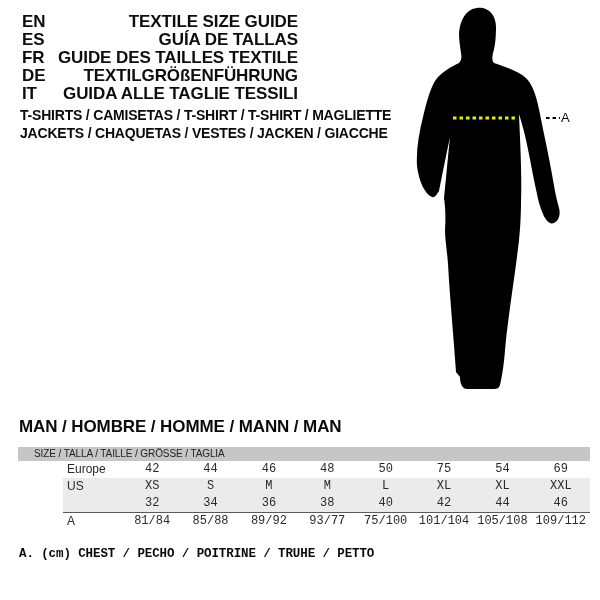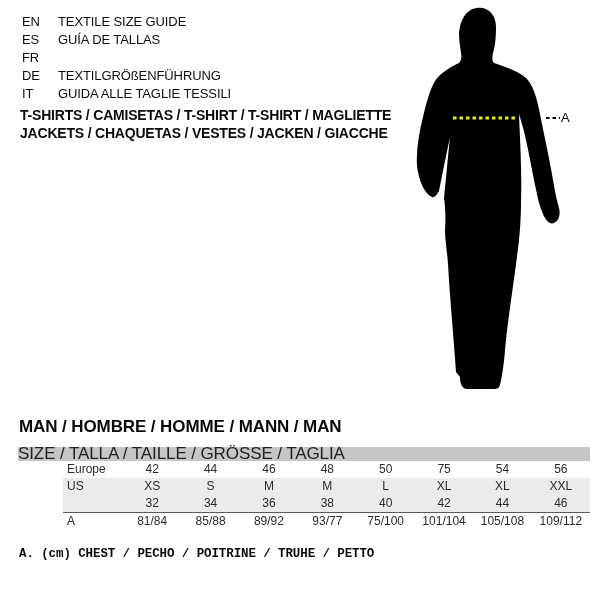--- a/index.html
+++ b/index.html
@@ -1,39 +1,39 @@
 <!DOCTYPE html>
 <html><head>
 <meta charset="utf-8">
 <style>
   html,body{margin:0;padding:0;background:#fff;}
   body{font-family:"Liberation Sans",sans-serif;-webkit-font-smoothing:antialiased;}
   .canvas{position:relative;width:600px;height:600px;background:#fff;overflow:hidden;color:#000;}
 
   
   .lang-list{position:absolute;left:22px;top:13px;}
-  .lang-row{display:flex;height:18px;line-height:18px;font-size:13px;font-weight:400;letter-spacing:-0.1px;color:#0d0d0d;}
+  .lang-row{display:flex;height:18px;line-height:18px;font-size:17px;font-weight:700;letter-spacing:-0.1px;color:#0d0d0d;justify-content:space-between;}
   .lang-code{width:36px;flex:0 0 36px;}
 
   
   .categories{position:absolute;left:20px;top:106px;font-weight:700;font-size:14px;line-height:18px;letter-spacing:-0.2px;color:#0a0a0a;}
 
   
   .figure{position:absolute;left:400px;top:0;width:180px;height:400px;}
   .measure-a{position:absolute;left:561px;top:110px;font-size:13px;color:#0d0d0d;}
 
   
   .section-title{position:absolute;left:19px;top:417px;font-weight:700;font-size:17px;letter-spacing:-0.1px;color:#0a0a0a;}
 
   
   .size-table{position:absolute;left:18px;top:447px;width:572px;}
-  .t-header{background:#c6c6c6;height:14px;line-height:14px;font-size:17px;padding-left:0;color:#1f1f1f;letter-spacing:-0.1px;}
+  .t-header{background:#c6c6c6;height:14px;line-height:14px;font-size:10px;padding-left:16px;color:#1f1f1f;letter-spacing:-0.1px;}
   .t-row{display:grid;grid-template-columns:60px repeat(8,1fr);height:17px;line-height:17px;font-size:12px;color:#2a2a2a;margin-left:45px;}
   .t-row .label{padding-left:4px;text-align:left;}
-  .t-row .val{text-align:center;}
+  .t-row .val{text-align:center;font-family:Liberation Mono, monospace;}
   #size-rows .t-row:nth-child(2),
   #size-rows .t-row:nth-child(3){background:#ebebeb;}
   #size-rows .t-row:nth-child(4){border-top:1px solid #5a5a5a;}
 
   
   .footnote{position:absolute;left:19px;top:547px;font-weight:700;font-size:12.5px;letter-spacing:-0.1px;color:#0a0a0a;font-family:Liberation Mono, monospace;}
 </style>
 </head>
 <body>
 
@@ -43,20 +43,21 @@
       <div class="lang-row">
         <span class="lang-code">EN</span>
         <span>TEXTILE SIZE GUIDE</span>
       </div>
       <div class="lang-row">
         <span class="lang-code">ES</span>
         <span>GUÍA DE TALLAS</span>
       </div>
       <div class="lang-row">
         <span class="lang-code">FR</span>
+        <span>GUIDE DES TAILLES TEXTILE</span>
       </div>
       <div class="lang-row">
         <span class="lang-code">DE</span>
         <span>TEXTILGRÖßENFÜHRUNG</span>
       </div>
       <div class="lang-row">
         <span class="lang-code">IT</span>
         <span>GUIDA ALLE TAGLIE TESSILI</span>
       </div>
     </div>
@@ -114,21 +115,21 @@
     <div id="size-rows">
         <div class="t-row">
           <span class="label">Europe</span>
           <span class="val">42</span>
           <span class="val">44</span>
           <span class="val">46</span>
           <span class="val">48</span>
           <span class="val">50</span>
           <span class="val">75</span>
           <span class="val">54</span>
-          <span class="val">56</span>
+          <span class="val">69</span>
         </div>
         <div class="t-row">
           <span class="label">US</span>
           <span class="val">XS</span>
           <span class="val">S</span>
           <span class="val">M</span>
           <span class="val">M</span>
           <span class="val">L</span>
           <span class="val">XL</span>
           <span class="val">XL</span>

